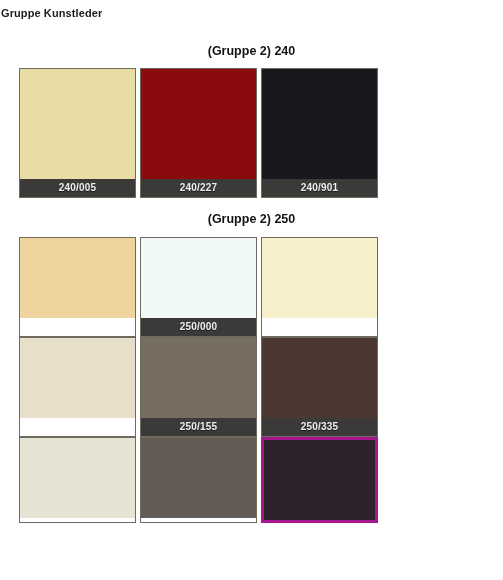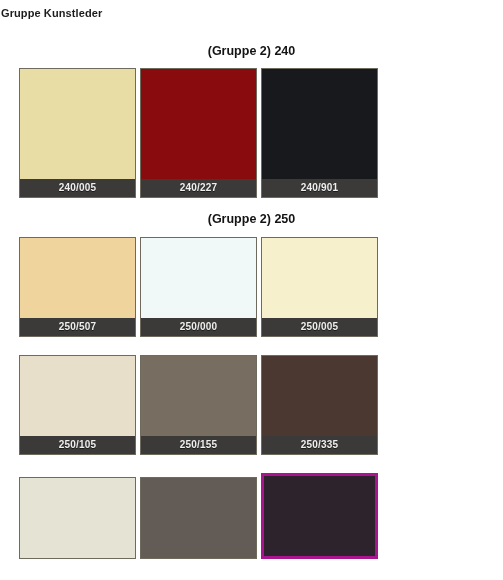--- a/index.html
+++ b/index.html
@@ -38,23 +38,22 @@
     position: absolute;
     left: 0;
     width: 503px;
   }
 
   .swatch-grid {
     display: flex;
     flex-wrap: wrap;
     padding-left: 19px;
     padding-right: 29px;
-    gap: 18px 4px;
+    gap: 0 4px;
     box-sizing: border-box;
-    align-items: flex-end;
   }
 
   .swatch {
     width: 117px;
     box-sizing: border-box;
     border: 1px solid #6f6a5e;
     background: #ffffff;
     position: relative;
     overflow: hidden;
   }
@@ -114,33 +113,30 @@
         <div class="swatch-label">240/901</div>
       </div>
     </div>
 </section>
 
 <section class="group" id="group-250">
   <div class="group-heading">(Gruppe 2) 250</div>
   <div class="swatch-grid" id="grid-250">
       <div class="swatch">
         <div class="swatch-color" style="background: rgb(240, 212, 157);"></div>
-        <div class="swatch-label">250/507</div>
       </div>
       <div class="swatch">
         <div class="swatch-color" style="background: rgb(240, 249, 248);"></div>
         <div class="swatch-label">250/000</div>
       </div>
       <div class="swatch">
         <div class="swatch-color" style="background: rgb(247, 240, 204);"></div>
-        <div class="swatch-label">250/005</div>
       </div>
       <div class="swatch">
         <div class="swatch-color" style="background: rgb(231, 223, 201);"></div>
-        <div class="swatch-label">250/105</div>
       </div>
       <div class="swatch">
         <div class="swatch-color" style="background: rgb(119, 109, 97);"></div>
         <div class="swatch-label">250/155</div>
       </div>
       <div class="swatch">
         <div class="swatch-color" style="background: rgb(75, 57, 49);"></div>
         <div class="swatch-label">250/335</div>
       </div>
       <div class="swatch">

